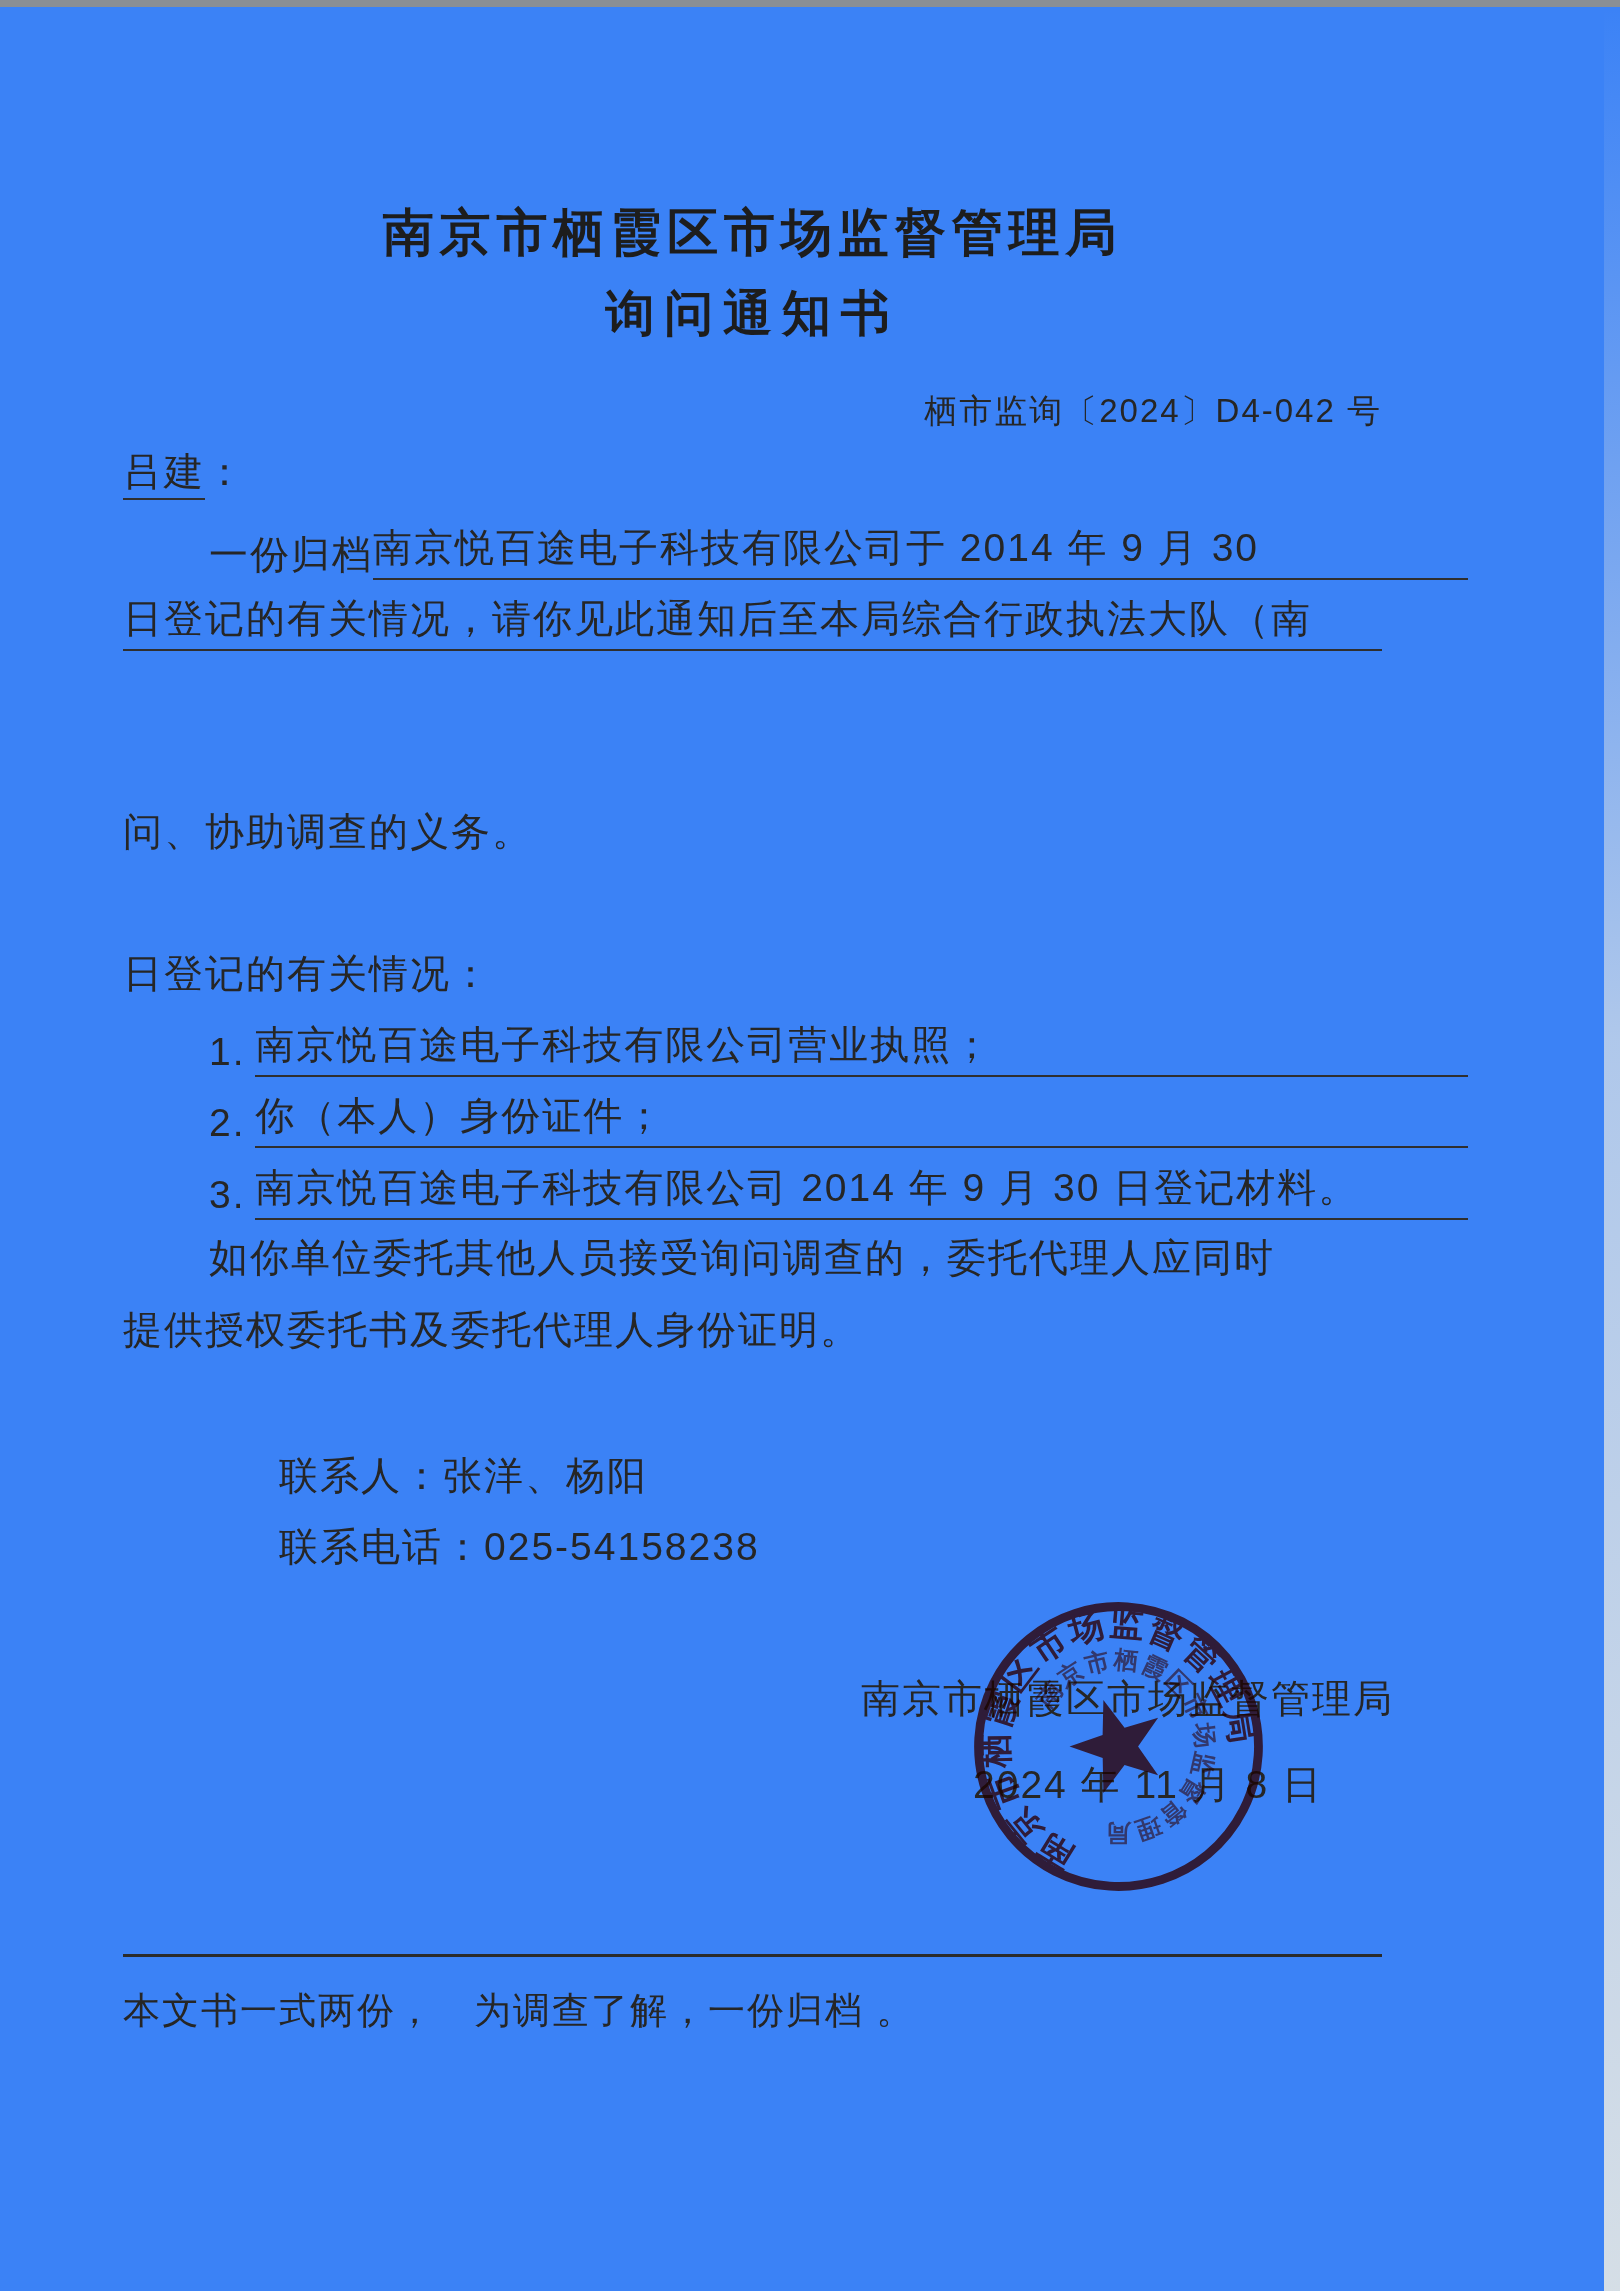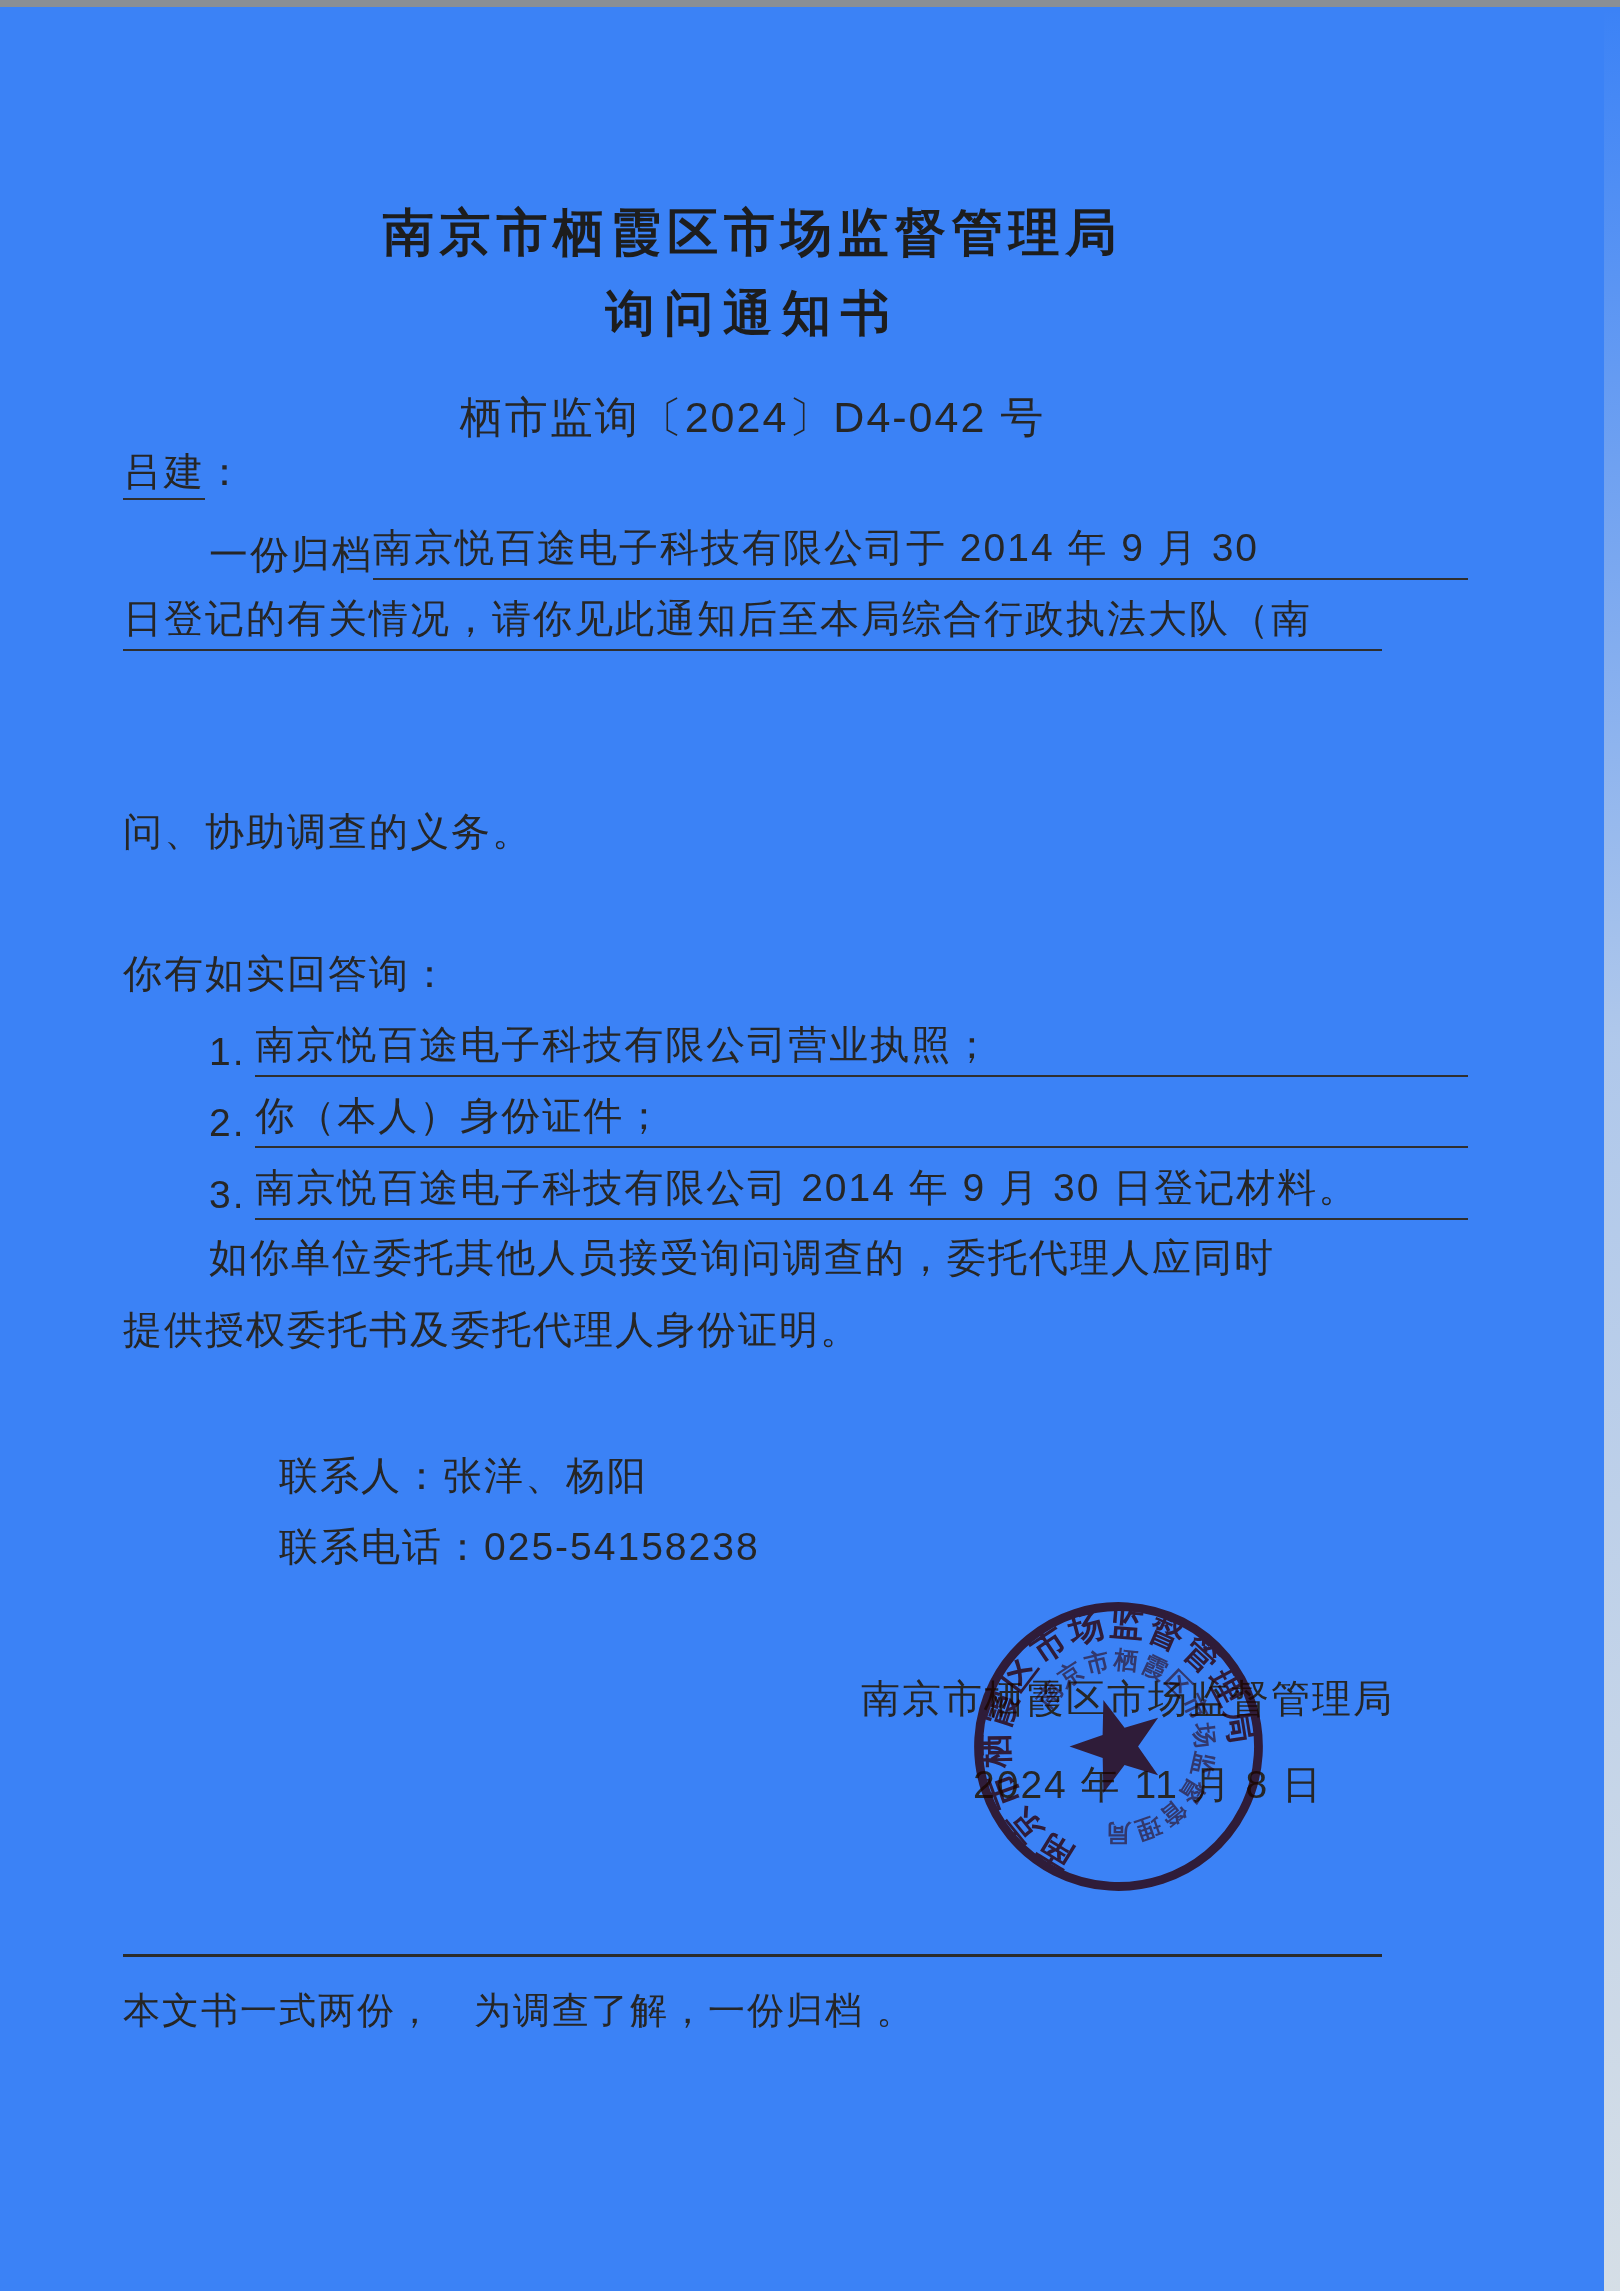--- a/index.html
+++ b/index.html
@@ -26,21 +26,21 @@
   .fill{flex:1 1 auto;}
   .indent{padding-left:86px;}
   .title{
     position:absolute;left:123px;width:1259px;
     text-align:center;font-weight:bold;color:#1d1d1d;
   }
   .title1{top:192px;font-size:51px;letter-spacing:5.9px;}
   .title2{top:274px;font-size:49px;letter-spacing:9.8px;}
   .docnum{
     position:absolute;left:123px;width:1259px;top:382px;
-    text-align:center;font-size:43px;letter-spacing:2px;
+    text-align:right;font-size:33px;letter-spacing:2px;
   }
   .num{margin-right:9.8px;}
   .rule{
     position:absolute;left:123px;top:1947px;width:1259px;height:0;
     border-top:3.9px solid #2b2b2b;
   }
   .stamp{
     position:absolute;left:957px;top:1578px;width:323px;height:323px;
     transform:rotate(-18deg);
     mix-blend-mode:multiply;
@@ -66,21 +66,21 @@
 
   <div class="line flexline indent" style="top:515px;">
     <span>一份归档</span>
       <span class="u fill">南京悦百途电子科技有限公司于 2014 年 9 月 30</span>
   </div>
   <div class="line flexline" style="top:586px;">
     <span class="u fill">日登记的有关情况，请你见此通知后至本局综合行政执法大队（南</span>
   </div>
   <div class="line" style="top:799px;">问、协助调查的义务。</div>
 
-  <div class="line" style="top:941px;">你有如实回答询：</div>
+  <div class="line" style="top:941px;">日登记的有关情况：</div>
 
   <div class="line flexline indent" style="top:1012px;">
     <span class="num">1.</span>
       <span class="u fill">南京悦百途电子科技有限公司营业执照；</span>
   </div>
   <div class="line flexline indent" style="top:1083px;">
     <span class="num">2.</span>
       <span class="u fill">你（本人）身份证件；</span>
   </div>
   <div class="line flexline indent" style="top:1155px;">

